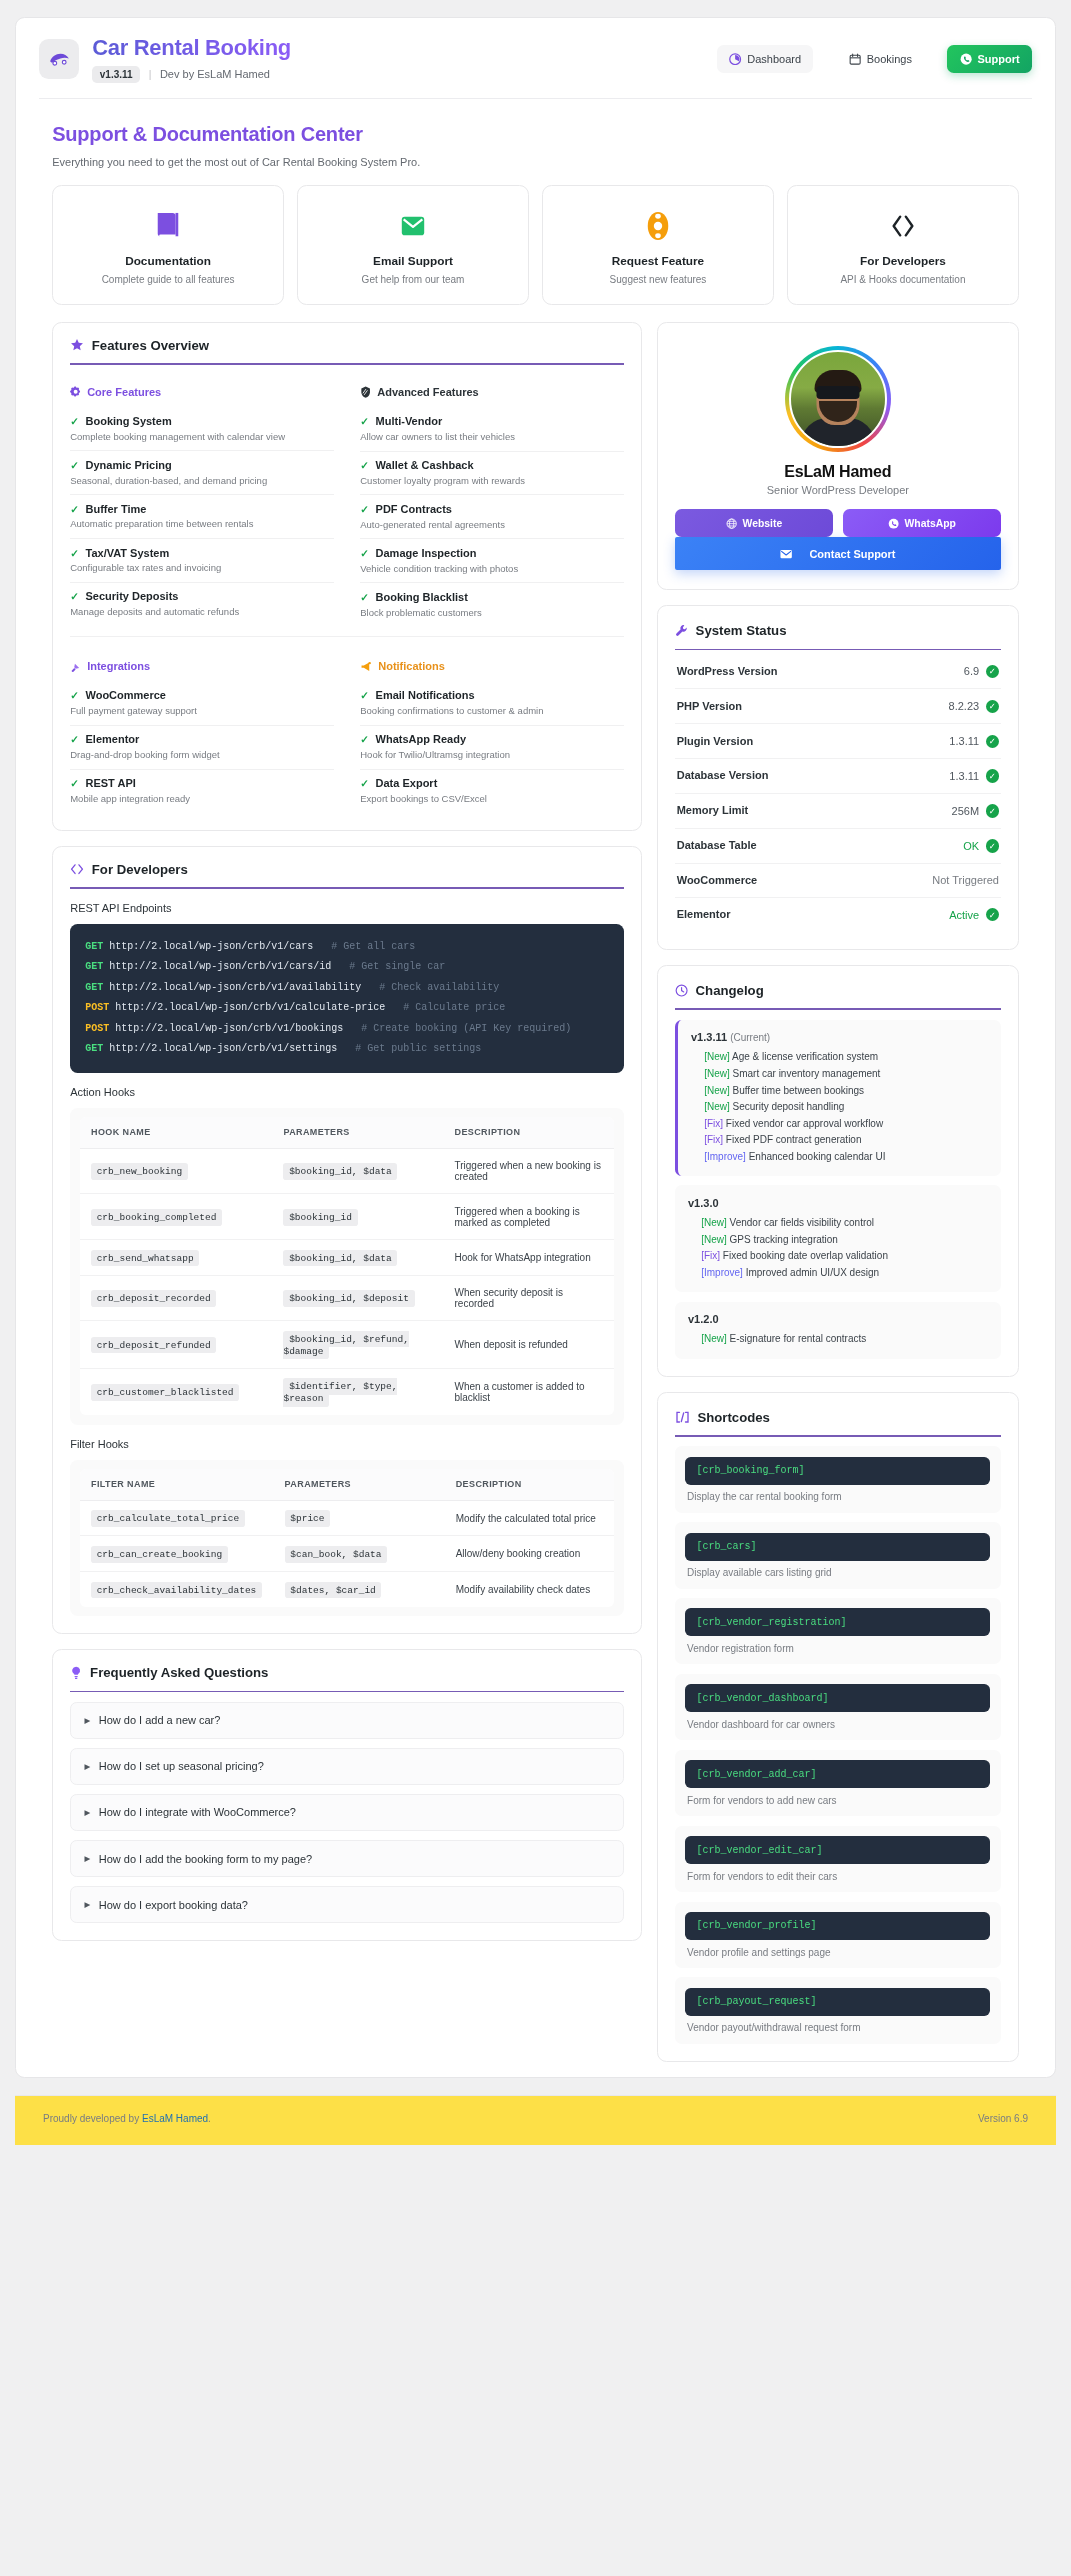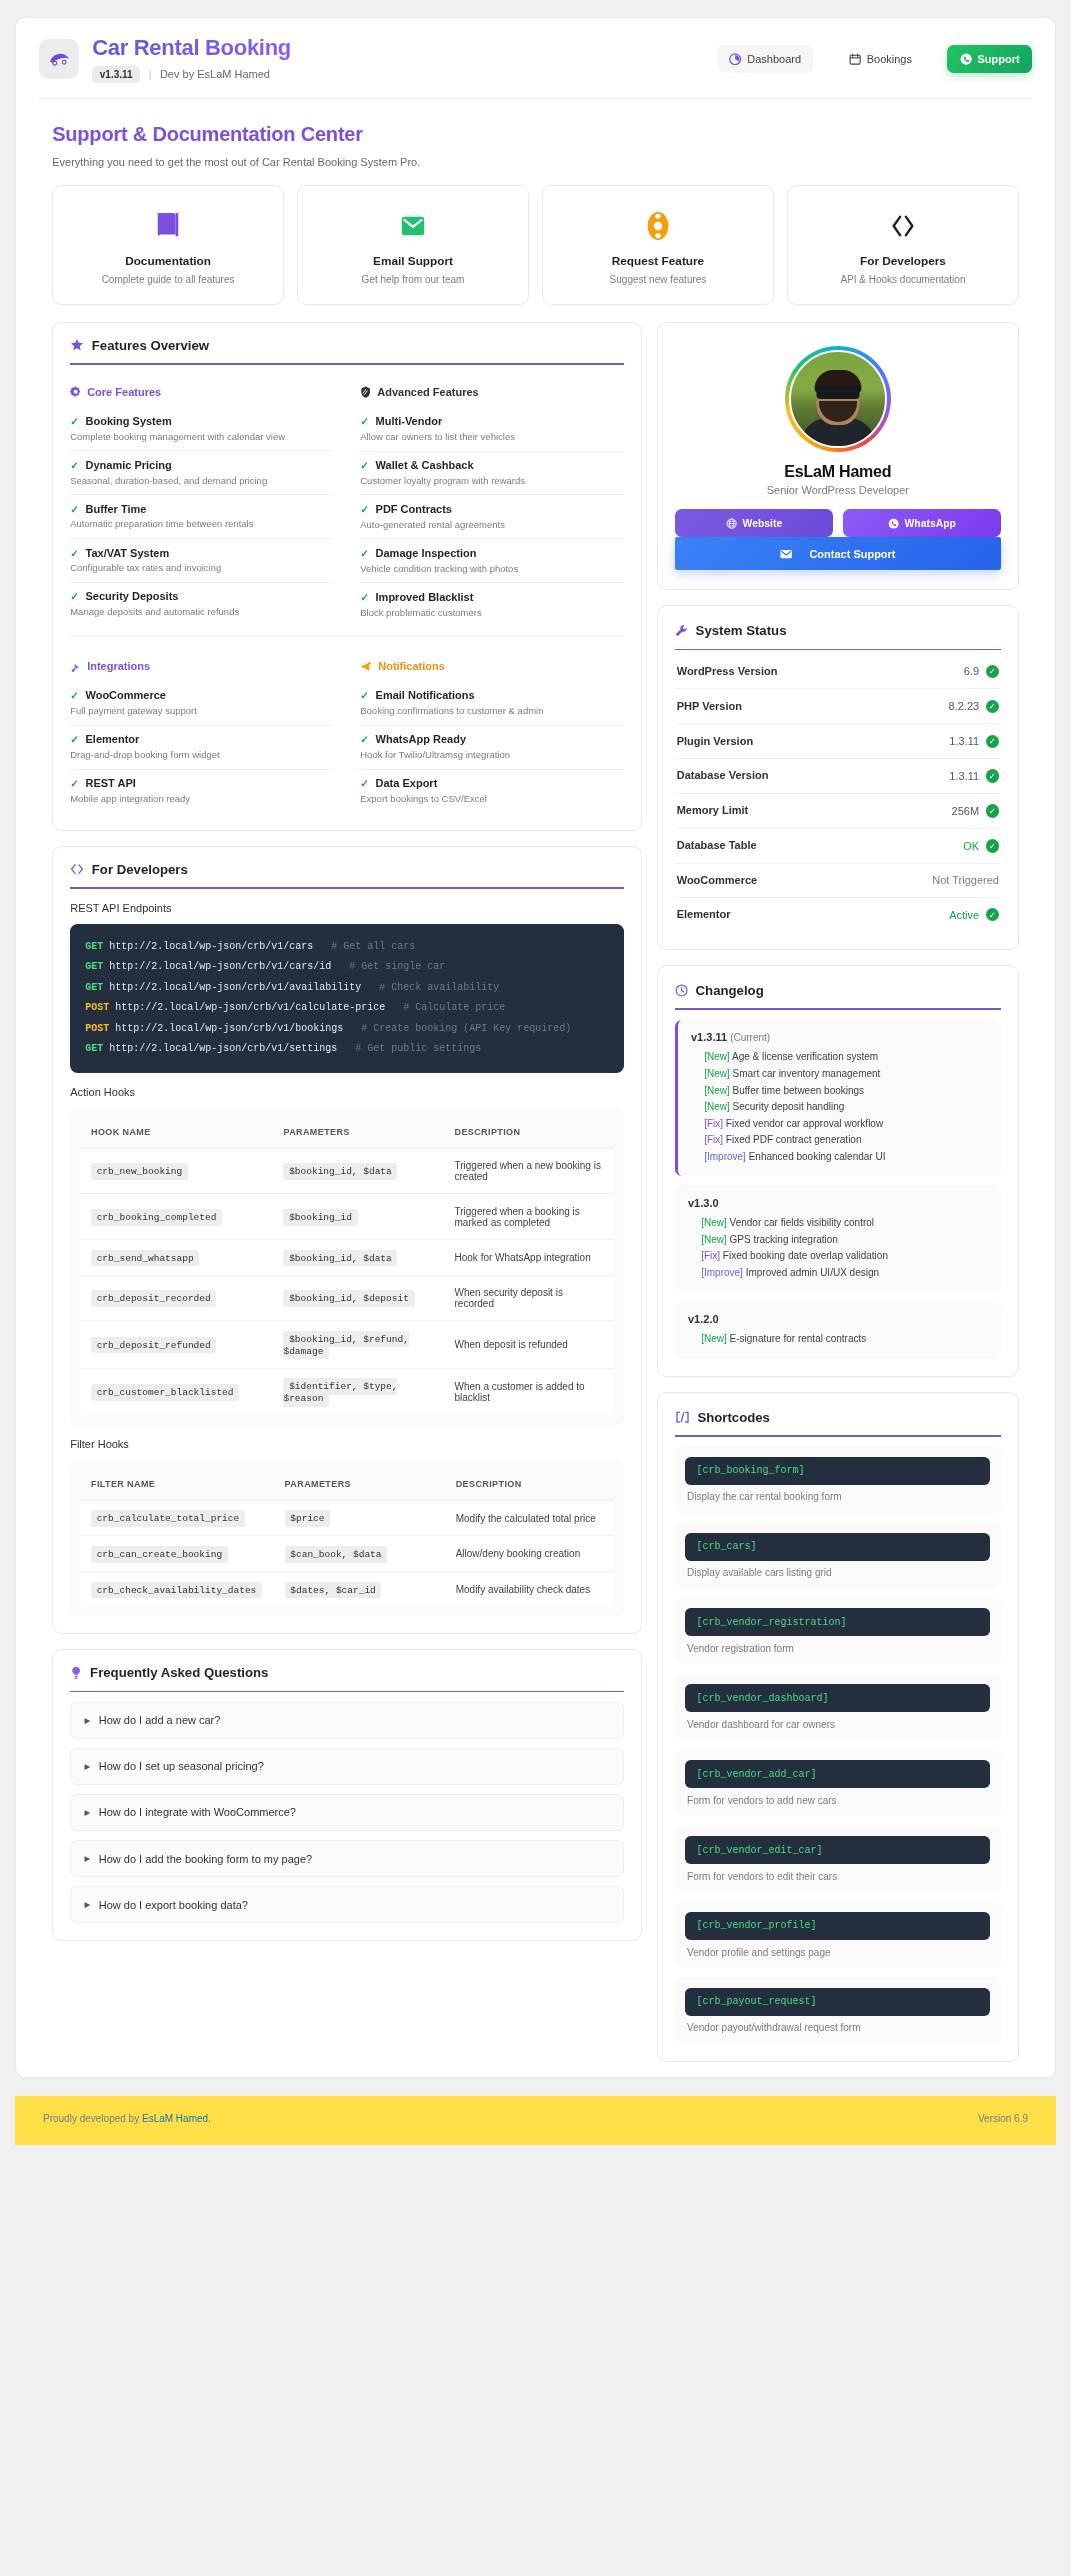--- a/index.html
+++ b/index.html
@@ -402,21 +402,21 @@
               <div class="feat-item">
                 <div class="feat-name">
                     <span class="chk">✓</span>
                     <span>Damage Inspection</span>
                   </div>
                 <div class="feat-desc">Vehicle condition tracking with photos</div>
               </div>
               <div class="feat-item">
                 <div class="feat-name">
                     <span class="chk">✓</span>
-                    <span>Improved Blacklist</span>
+                    <span>Booking Blacklist</span>
                   </div>
                 <div class="feat-desc">Block problematic customers</div>
               </div>
             </div>
 
             <div class="group-gap"></div>
 
             <div>
               <div class="feat-group-title gt-int">
                 <span>

